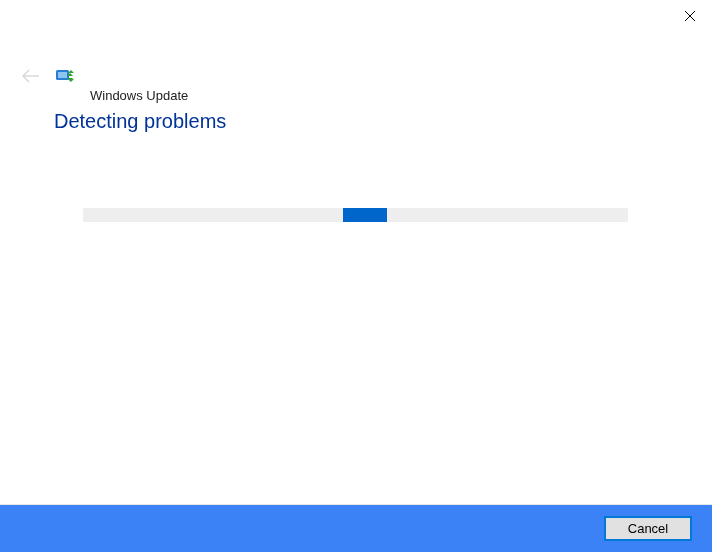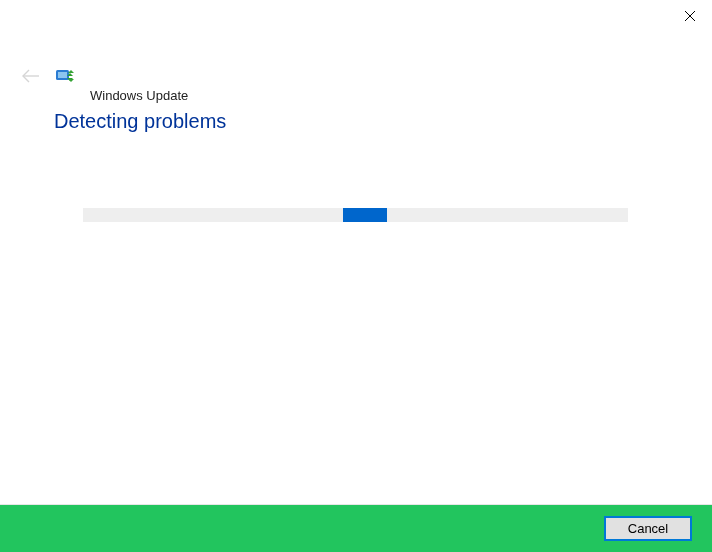--- a/index.html
+++ b/index.html
@@ -85,21 +85,21 @@
       width: 44px;
       height: 14px;
       background: #0066cc;
     }
     .footer {
       position: absolute;
       bottom: 0;
       left: 0;
       right: 0;
       height: 48px;
-      background: #22c55e;
+      background: #3b82f6;
       border-top: 1px solid #e6e6e6;
       display: flex;
       align-items: center;
       justify-content: flex-end;
       padding-right: 20px;
     }
     .cancel-btn {
       width: 88px;
       height: 25px;
       background: #e1e1e1;

